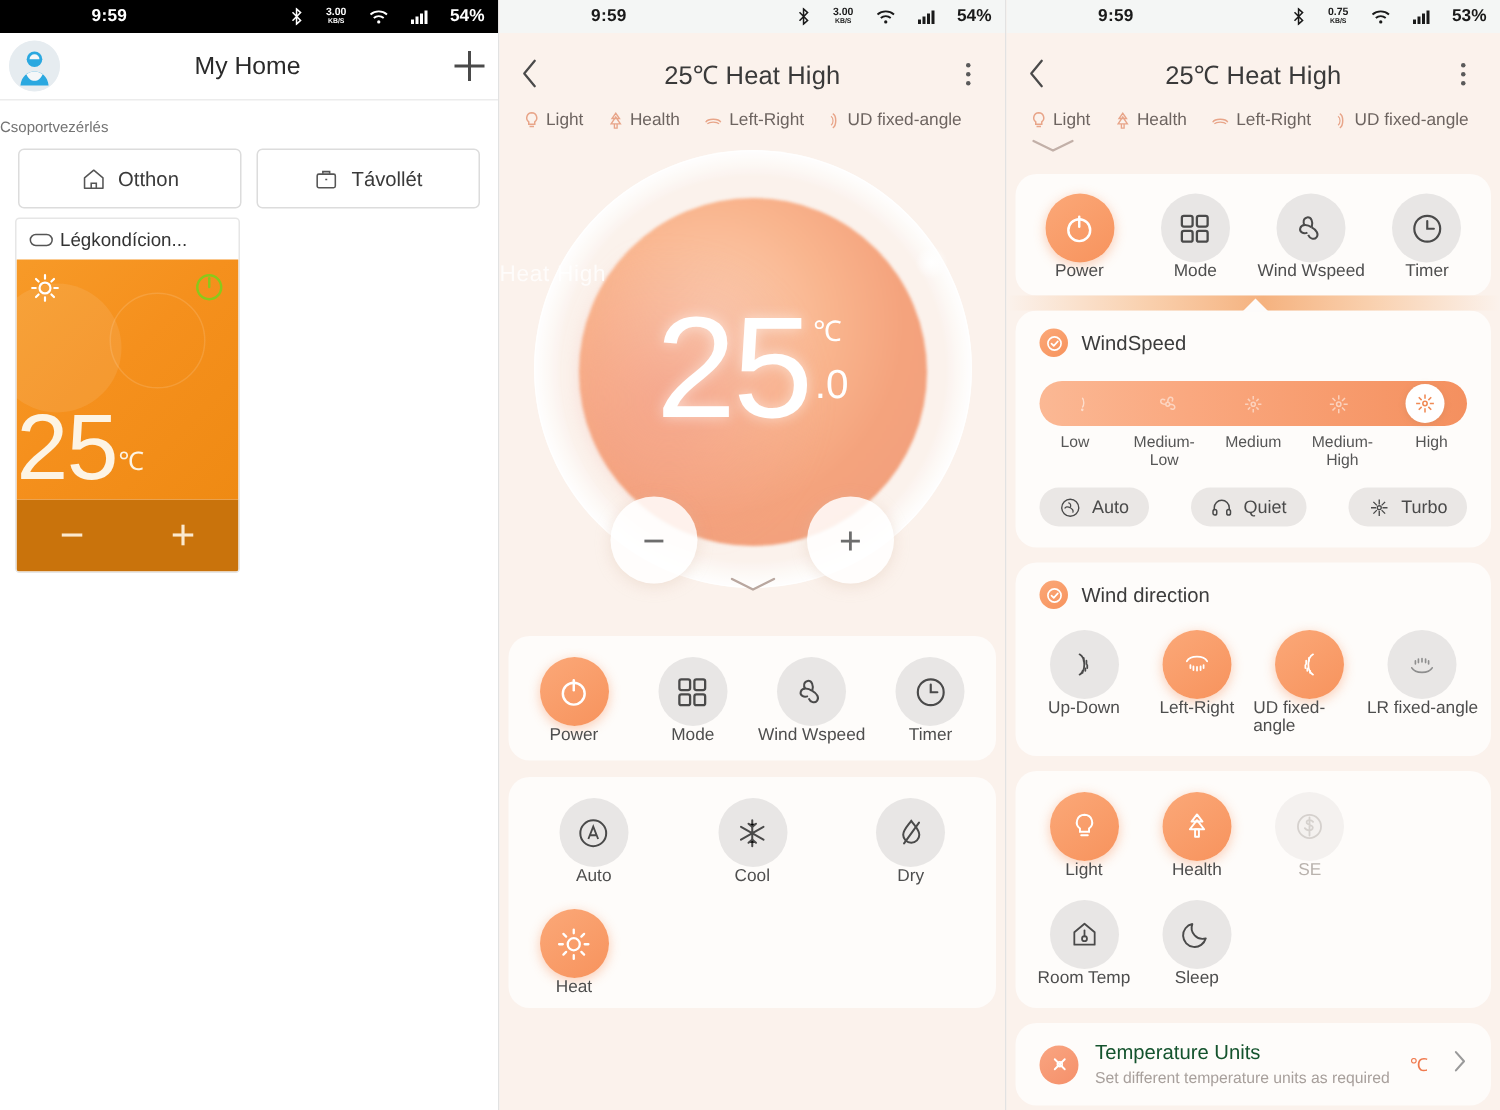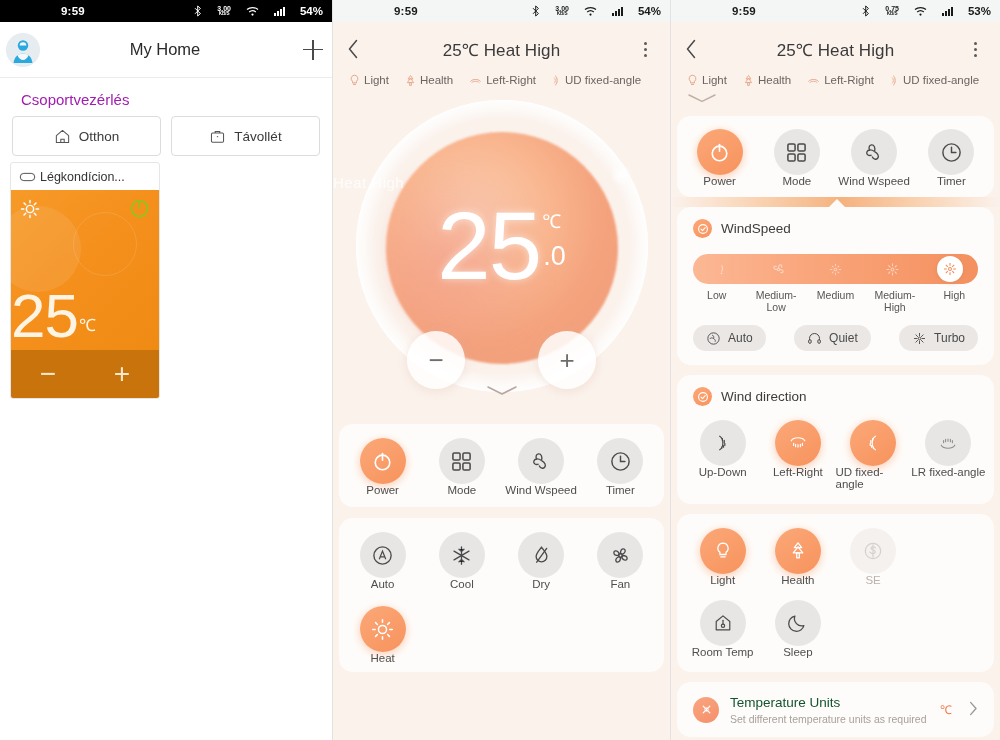--- a/index.html
+++ b/index.html
@@ -28,32 +28,32 @@
     font-size:6.5px; font-weight:bold; }
   .kbs b { font-size:7px; }
   .kbs i { font-size:4.6px; font-style:normal; }
   .bars { display:flex; align-items:flex-end; gap:1px; height:9px; }
   .bars i { width:2px; background:currentColor; display:block; }
   .bars i:nth-child(1){height:3px}.bars i:nth-child(2){height:5px}
   .bars i:nth-child(3){height:7px}.bars i:nth-child(4){height:9px}
   .svgi { display:block; }
 
   
-  .home-hd { height:56px; display:flex; align-items:center; padding:0 6px;
+  .home-hd { height:45px; display:flex; align-items:center; padding:0 6px;
     border-bottom:1px solid #ececec; background:#fff; }
   .avatar { width:34px; height:34px; border-radius:50%; background:#e9eef2;
     display:flex; align-items:center; justify-content:center; overflow:hidden; }
   .home-title { flex:1; text-align:center; font-size:16.5px; color:#2a2a2a;
     margin-left:-10px; }
   .plus-btn { width:26px; height:26px; position:relative; }
   .plus-btn:before,.plus-btn:after { content:""; position:absolute; background:#4a4a4a; }
   .plus-btn:before { left:50%; top:3px; bottom:3px; width:1.6px; margin-left:-.8px; }
   .plus-btn:after { top:50%; left:3px; right:3px; height:1.6px; margin-top:-.8px; }
 
-  .sec-label { font-size:15px; color:#a21caf; padding:13px 21px 8px; }
+  .sec-label { font-size:10px; color:#737373; padding:13px 0 8px; }
   .grp-row { display:flex; gap:10px; padding:0 12px; }
   .grp-btn { flex:1; height:40px; border:1px solid #dcdcdc; border-radius:4px;
     background:#fff; display:flex; align-items:center; justify-content:center;
     gap:8px; font-size:13.5px; color:#3a3a3a; }
 
   .dev-wrap { padding:6px 10px 0; }
   .dev-card { width:150px; border:1px solid #e6e6e6; border-radius:3px;
     background:#fff; overflow:hidden; }
   .dev-hd { height:27px; display:flex; align-items:center; gap:4px; padding:0 8px;
     font-size:12.5px; color:#333; }
@@ -444,34 +444,20 @@
         </div>
         <div class="cbtn">
           <span class="circ">
             <svg width="23" height="23" viewBox="0 0 24 24">
                 <path d="M12 3.4c3 4 5.6 6.5 5.6 9.6A5.6 5.6 0 0 1 6.4 13c0-3.1 2.6-5.6 5.6-9.6z" fill="none" stroke="#4a4a4a" stroke-width="1.4"></path>
                 <path d="M7 19 17.4 4.6" stroke="#4a4a4a" stroke-width="1.4" stroke-linecap="round"></path>
               </svg>
           </span>
           <span class="clab">Dry</span>
         </div>
-        <div class="cbtn">
-          <span class="circ">
-            <svg width="23" height="23" viewBox="0 0 24 24">
-                <g fill="none" stroke="#4a4a4a" stroke-width="1.4">
-                  <circle cx="12" cy="12" r="1.9"></circle>
-                  <path d="M12 10.1c0-3 1.1-5 3-5s2.6 2.4 1 4.2c-1 1.2-2.6 1.6-4 .8z"></path>
-                  <path d="M13.9 12c3 0 5 1.1 5 3s-2.4 2.6-4.2 1c-1.2-1-1.6-2.6-.8-4z"></path>
-                  <path d="M10.1 12c-3 0-5-1.1-5-3s2.4-2.6 4.2-1c1.2 1 1.6 2.6.8 4z"></path>
-                  <path d="M12 13.9c0 3-1.1 5-3 5s-2.6-2.4-1-4.2c1-1.2 2.6-1.6 4-.8z"></path>
-                </g>
-              </svg>
-          </span>
-          <span class="clab">Fan</span>
-        </div>
       </div>
       <div class="btn-row" style="margin-top:16px;">
         <div class="cbtn">
           <span class="circ on">
             <svg width="23" height="23" viewBox="0 0 24 24">
                 <circle cx="12" cy="12" r="4.2" fill="none" stroke="#fff" stroke-width="1.6"></circle>
                 <g stroke="#fff" stroke-width="1.6" stroke-linecap="round">
                   <path d="M12 1.8v2.6M12 19.6v2.6M1.8 12h2.6M19.6 12h2.6"></path>
                   <path d="M4.8 4.8l1.9 1.9M17.3 17.3l1.9 1.9M19.2 4.8l-1.9 1.9M6.7 17.3l-1.9 1.9"></path>
                 </g>

